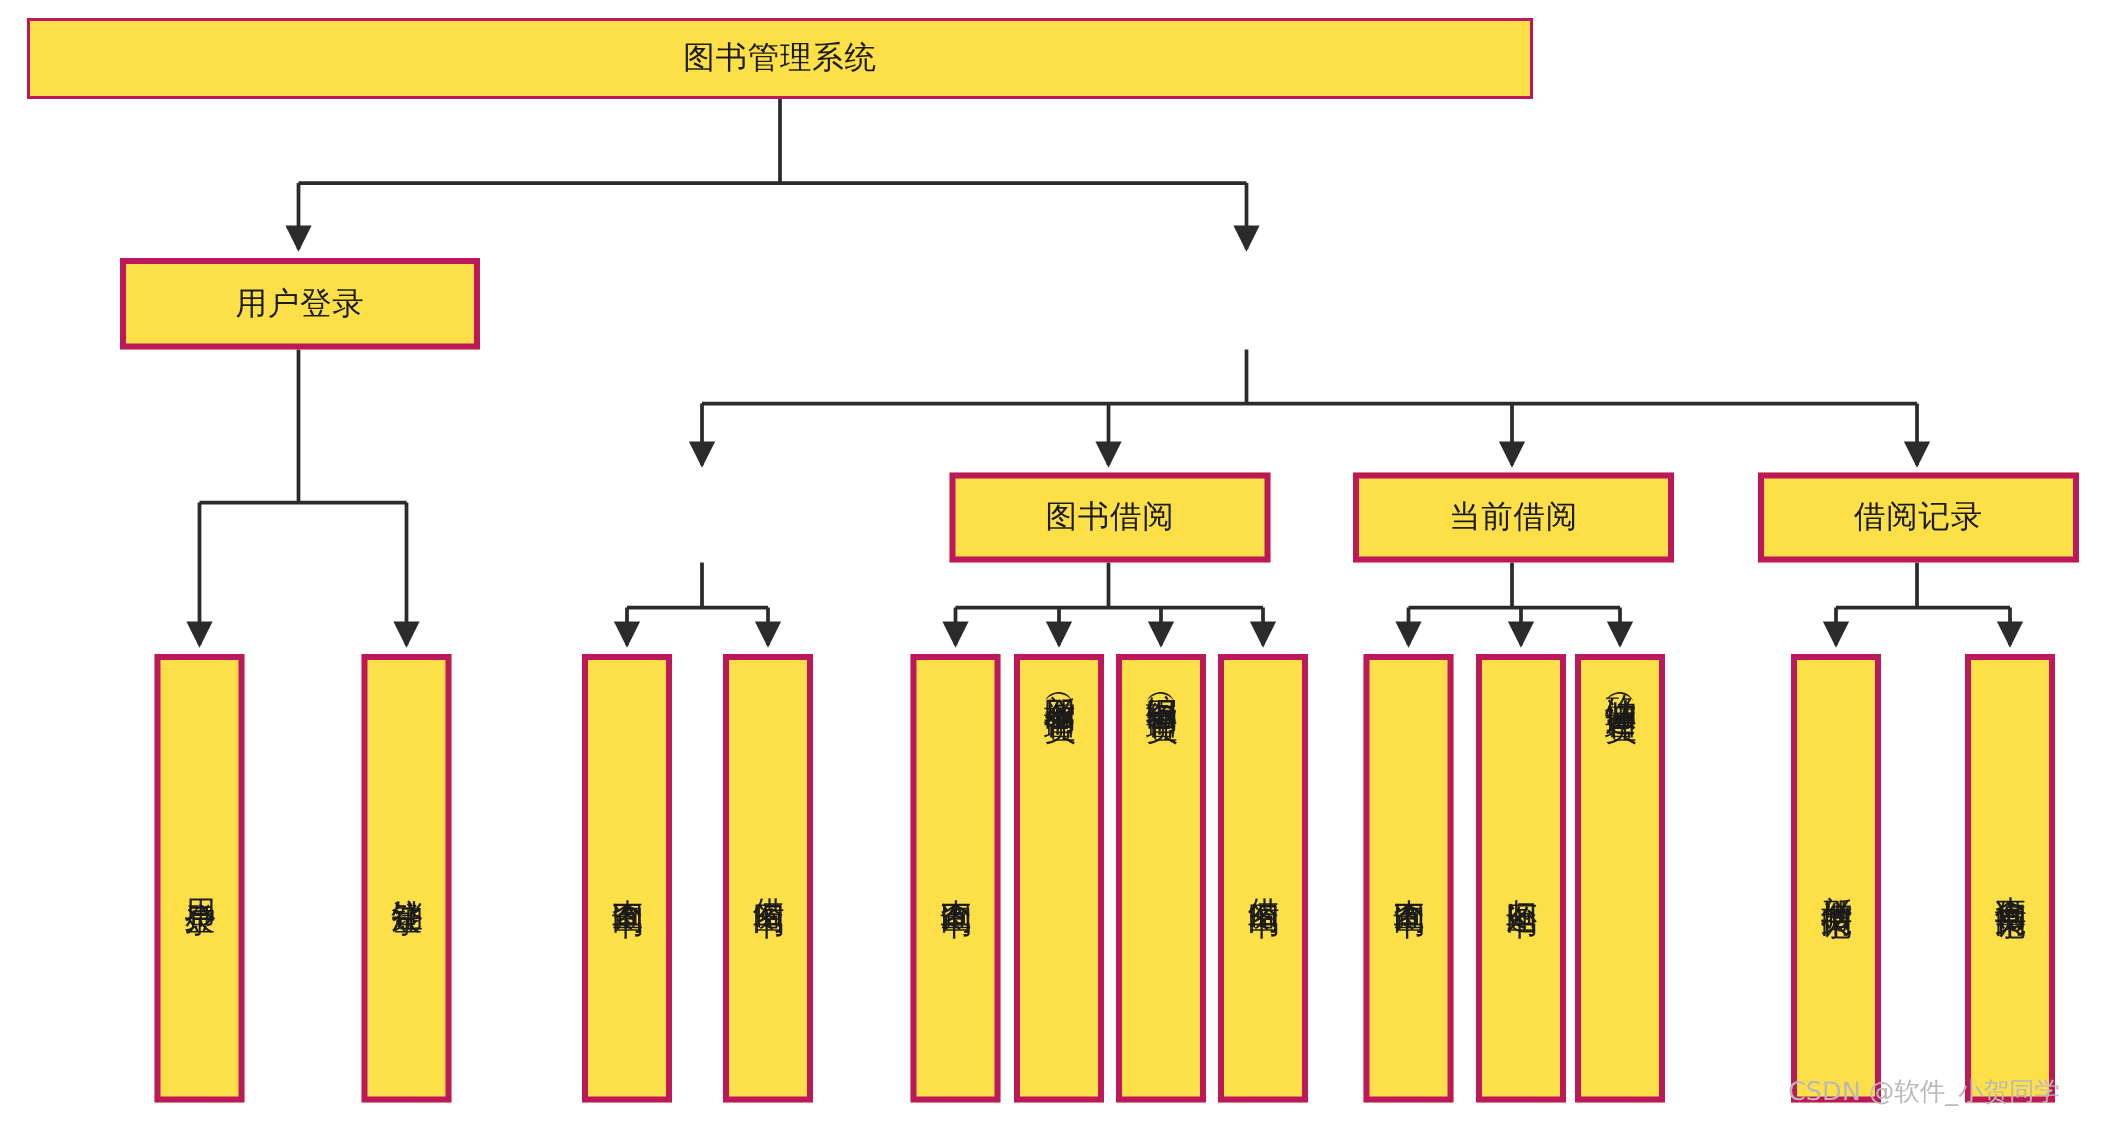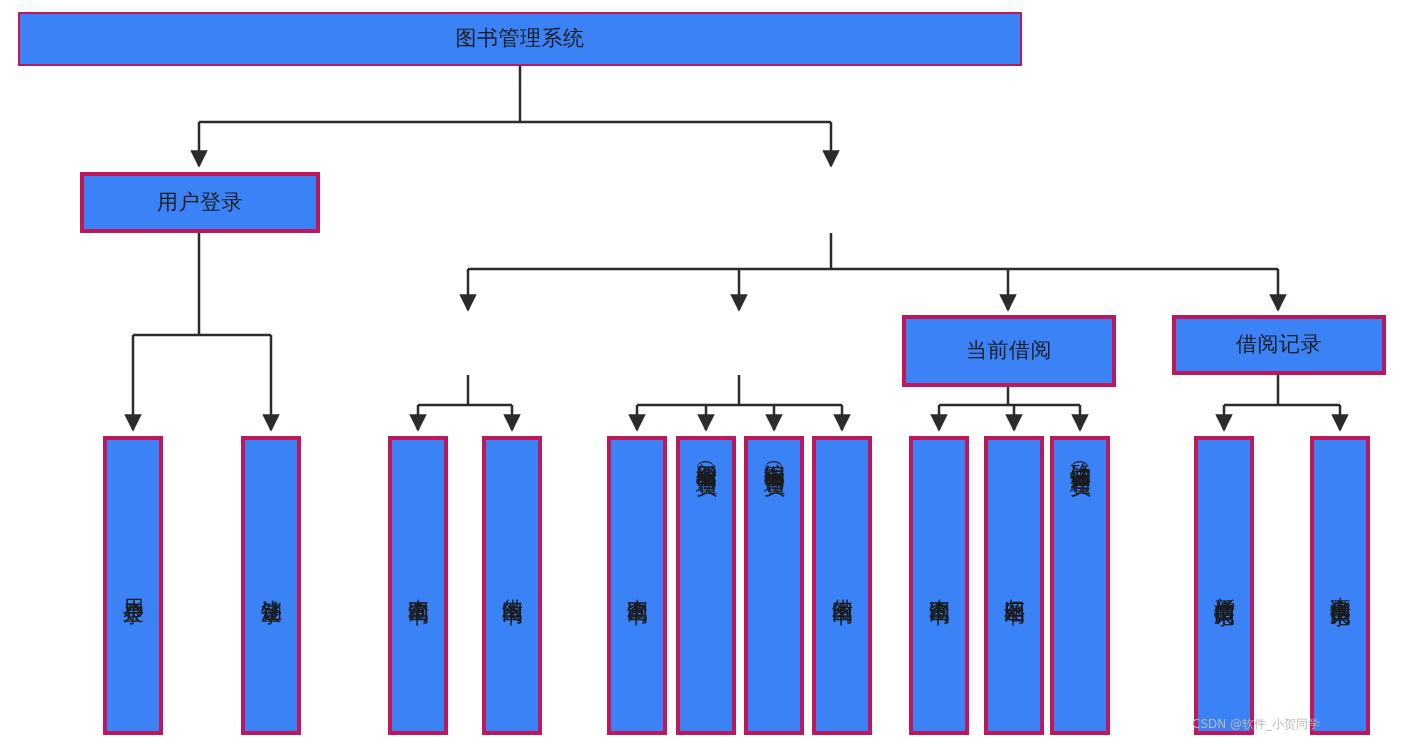--- a/index.html
+++ b/index.html
@@ -21,21 +21,21 @@
   svg#tree-svg {
     position: absolute;
     left: 0;
     top: 0;
     width: 1405px;
     height: 747px;
   }
   .node-box {
     position: absolute;
     box-sizing: border-box;
-    background: #3b82f6;
+    background: #fde047;
     border: 4px solid #be185d;
     display: flex;
     align-items: center;
     justify-content: center;
   }
   .node-box.level-root { border-width: 2px; }
   .node-label-h {
     font-size: 21px;
     color: #1b1b1b;
     line-height: 1.1;
@@ -52,21 +52,21 @@
     white-space: nowrap;
   }
   .leaf-box {
     align-items: flex-start;
     justify-content: center;
     padding-top: 6px;
   }
   .leaf-box.centered { align-items: center; padding-top: 0; }
   .watermark {
     position: absolute;
-    font-size: 12px;
+    font-size: 17px;
     color: #b9b9b9;
     white-space: nowrap;
     user-select: none;
   }
 </style>
 </head>
 <body>
 
 <div id="diagram-root">
 
@@ -124,22 +124,25 @@
   <div class="node-box level-root" style="left:18px; top:12px; width:1004px; height:54px;">
     <span class="node-label-h">图书管理系统</span>
   </div>
 
   <div class="node-box" style="left:80px; top:172px; width:240px; height:61px;">
     <span class="node-label-h">用户登录</span>
   </div>
 
 
 
-
-  <div class="node-box" style="left:902px; top:315px; width:214px; height:72px;">
+  <div class="node-box" style="left:633px; top:315px; width:214px; height:60px;">
+    <span class="node-label-h">图书借阅</span>
+  </div>
+
+  <div class="node-box" style="left:902px; top:315px; width:214px; height:60px;">
     <span class="node-label-h">当前借阅</span>
   </div>
 
   <div class="node-box" style="left:1172px; top:315px; width:214px; height:60px;">
     <span class="node-label-h">借阅记录</span>
   </div>
 
   <div class="node-box leaf-box centered" style="left:103px; top:436px; width:60px; height:299px;">
     <span class="node-label-v">用户登录</span>
   </div>

